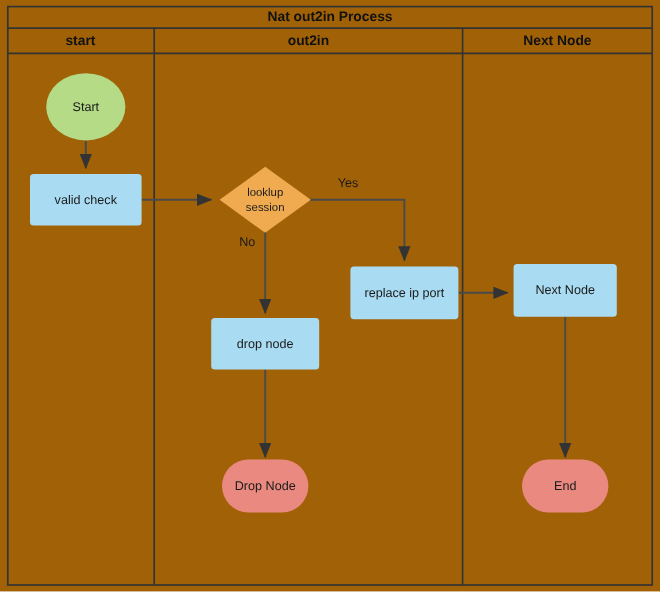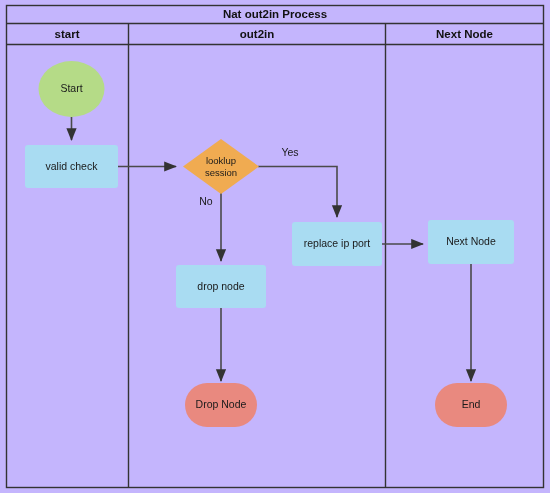--- a/index.html
+++ b/index.html
@@ -12,21 +12,21 @@
   body {
     width: 550px;
     height: 493px;
     font-family: "Liberation Sans", sans-serif;
     overflow: hidden;
   }
   #diagram-root {
     position: relative;
     width: 550px;
     height: 493px;
-    background: #c4b5fd;
+    background: #a16207;
     text-align: center;
   }
   svg#flow {
     display: block;
     width: 550px;
     height: 493px;
   }
   .frame-line {
     fill: none;
     stroke: #333333;

